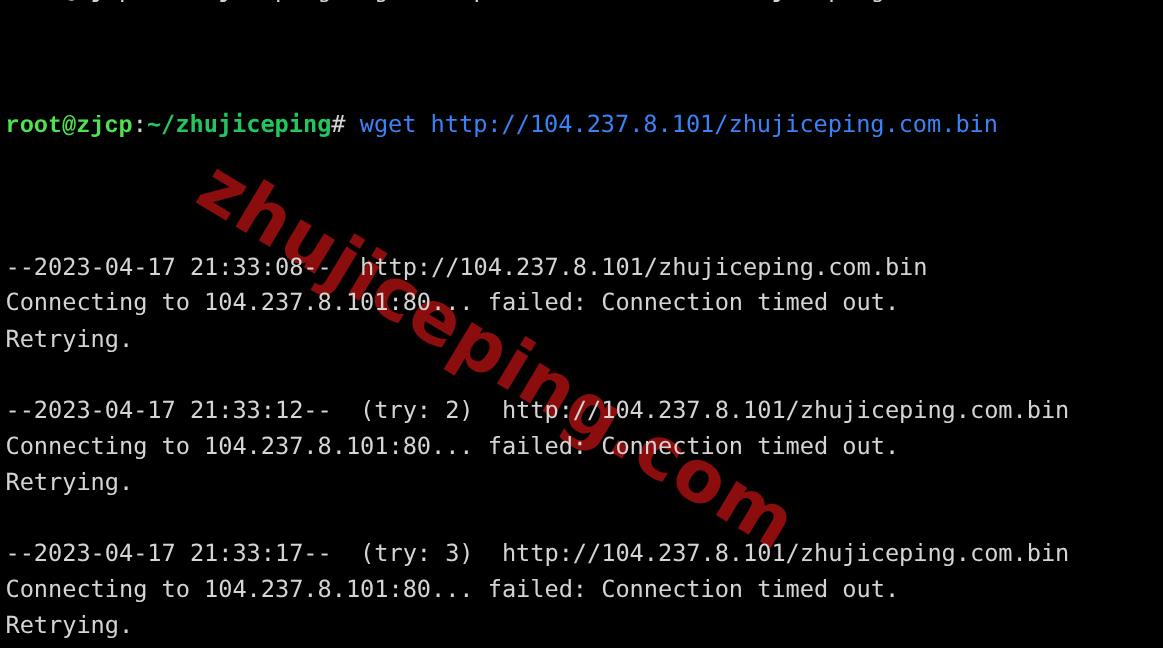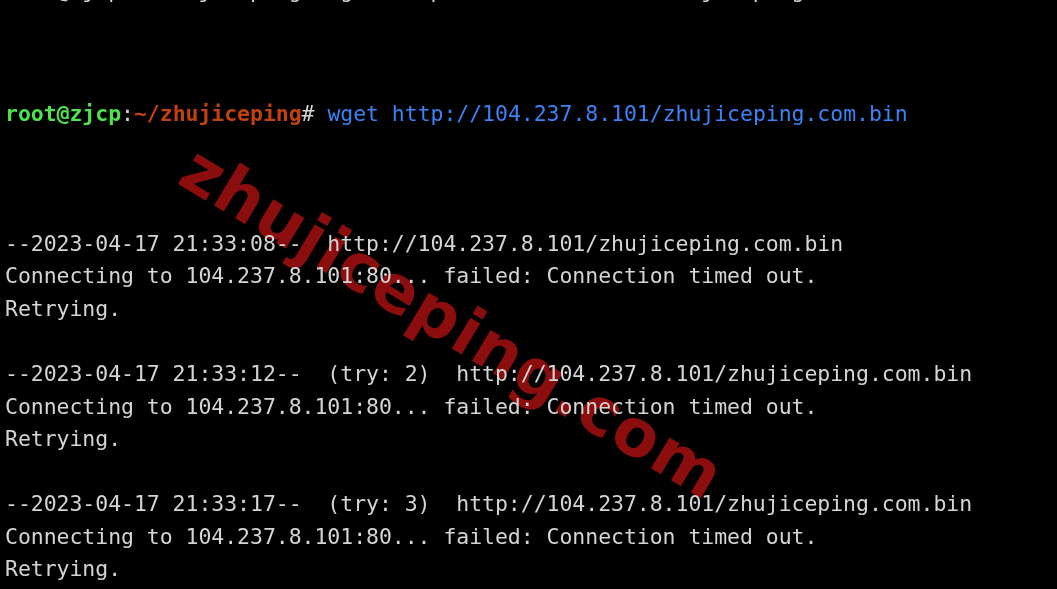--- a/index.html
+++ b/index.html
@@ -75,18 +75,18 @@
 <body>
 
 <div id="terminal" style="background: rgb(0, 0, 0); color: rgb(212, 212, 212);">
 
   <div id="watermark" style="color: rgb(139, 13, 13);">zhujiceping.com</div>
 
   <div id="overscan">root@zjcp:~/zhujiceping# wget http://104.237.8.101/zhujiceping.com.bin</div>
 
   <div id="screen">
 
-    <div class="line"><span class="c-green" style="color: rgb(78, 226, 78);">root@zjcp</span><span class="c-white">:</span><span class="c-blue" style="color: #c2410c;">~/zhujiceping</span><span class="c-white">#</span><span class="c-plain"> wget http://104.237.8.101/zhujiceping.com.bin</span></div>
+    <div class="line"><span class="c-green" style="color: rgb(78, 226, 78); font-family: Liberation Mono, monospace;">root@zjcp</span><span class="c-white">:</span><span class="c-blue" style="color: #22c55e;">~/zhujiceping</span><span class="c-white">#</span><span class="c-plain"> wget http://104.237.8.101/zhujiceping.com.bin</span></div>
 
     <div id="output-lines"><div class="line">--2023-04-17 21:33:08--  http://104.237.8.101/zhujiceping.com.bin</div><div class="line">Connecting to 104.237.8.101:80... failed: Connection timed out.</div><div class="line">Retrying.</div><div class="line blank">&nbsp;</div><div class="line">--2023-04-17 21:33:12--  (try: 2)  http://104.237.8.101/zhujiceping.com.bin</div><div class="line">Connecting to 104.237.8.101:80... failed: Connection timed out.</div><div class="line">Retrying.</div><div class="line blank">&nbsp;</div><div class="line">--2023-04-17 21:33:17--  (try: 3)  http://104.237.8.101/zhujiceping.com.bin</div><div class="line">Connecting to 104.237.8.101:80... failed: Connection timed out.</div><div class="line">Retrying.</div><div class="line blank">&nbsp;</div></div>
 
   </div>
 </div>
 
 </body></html>

